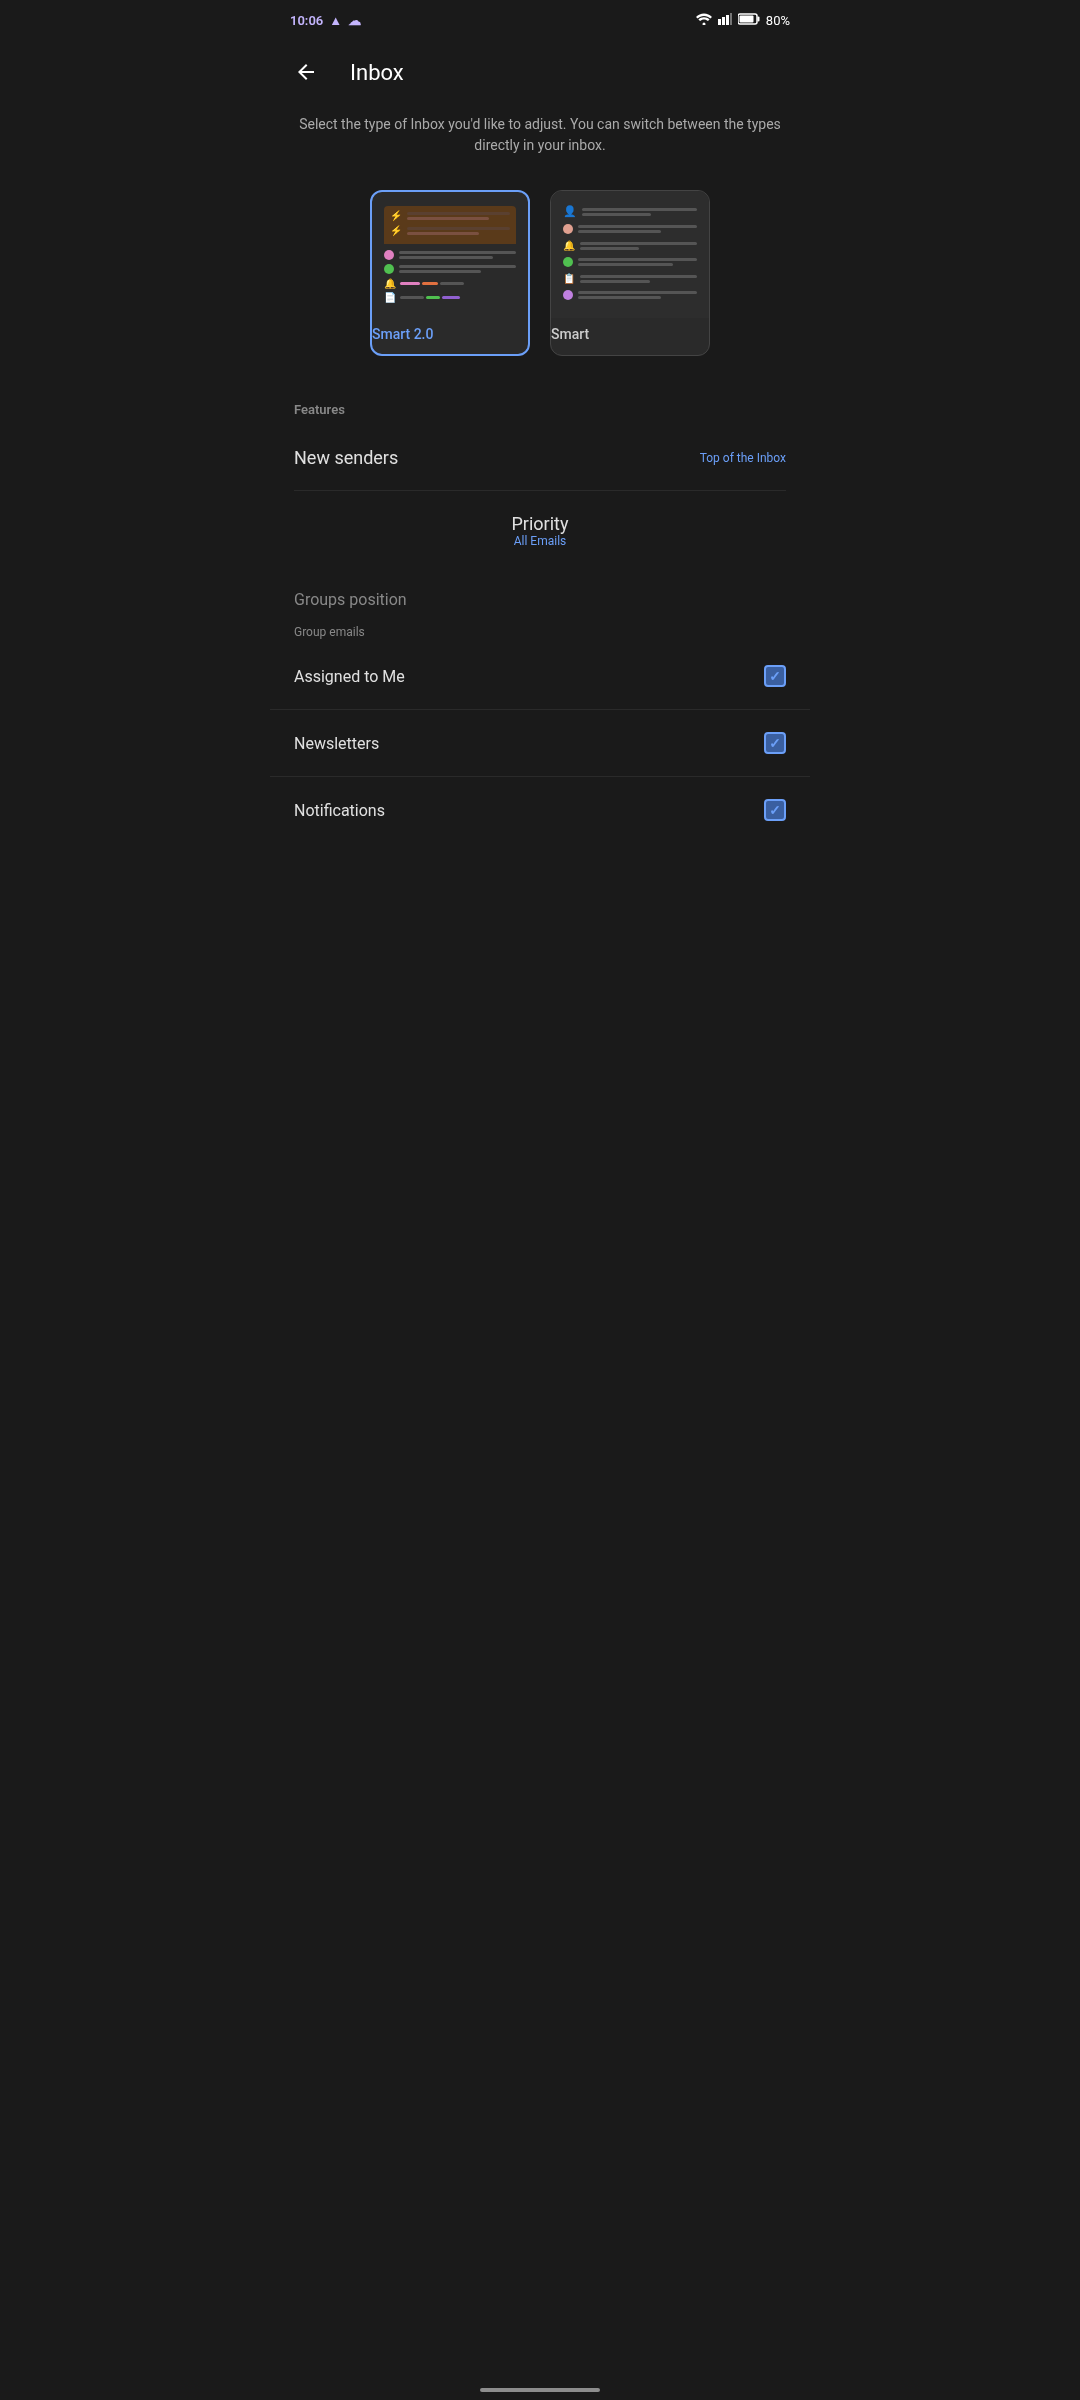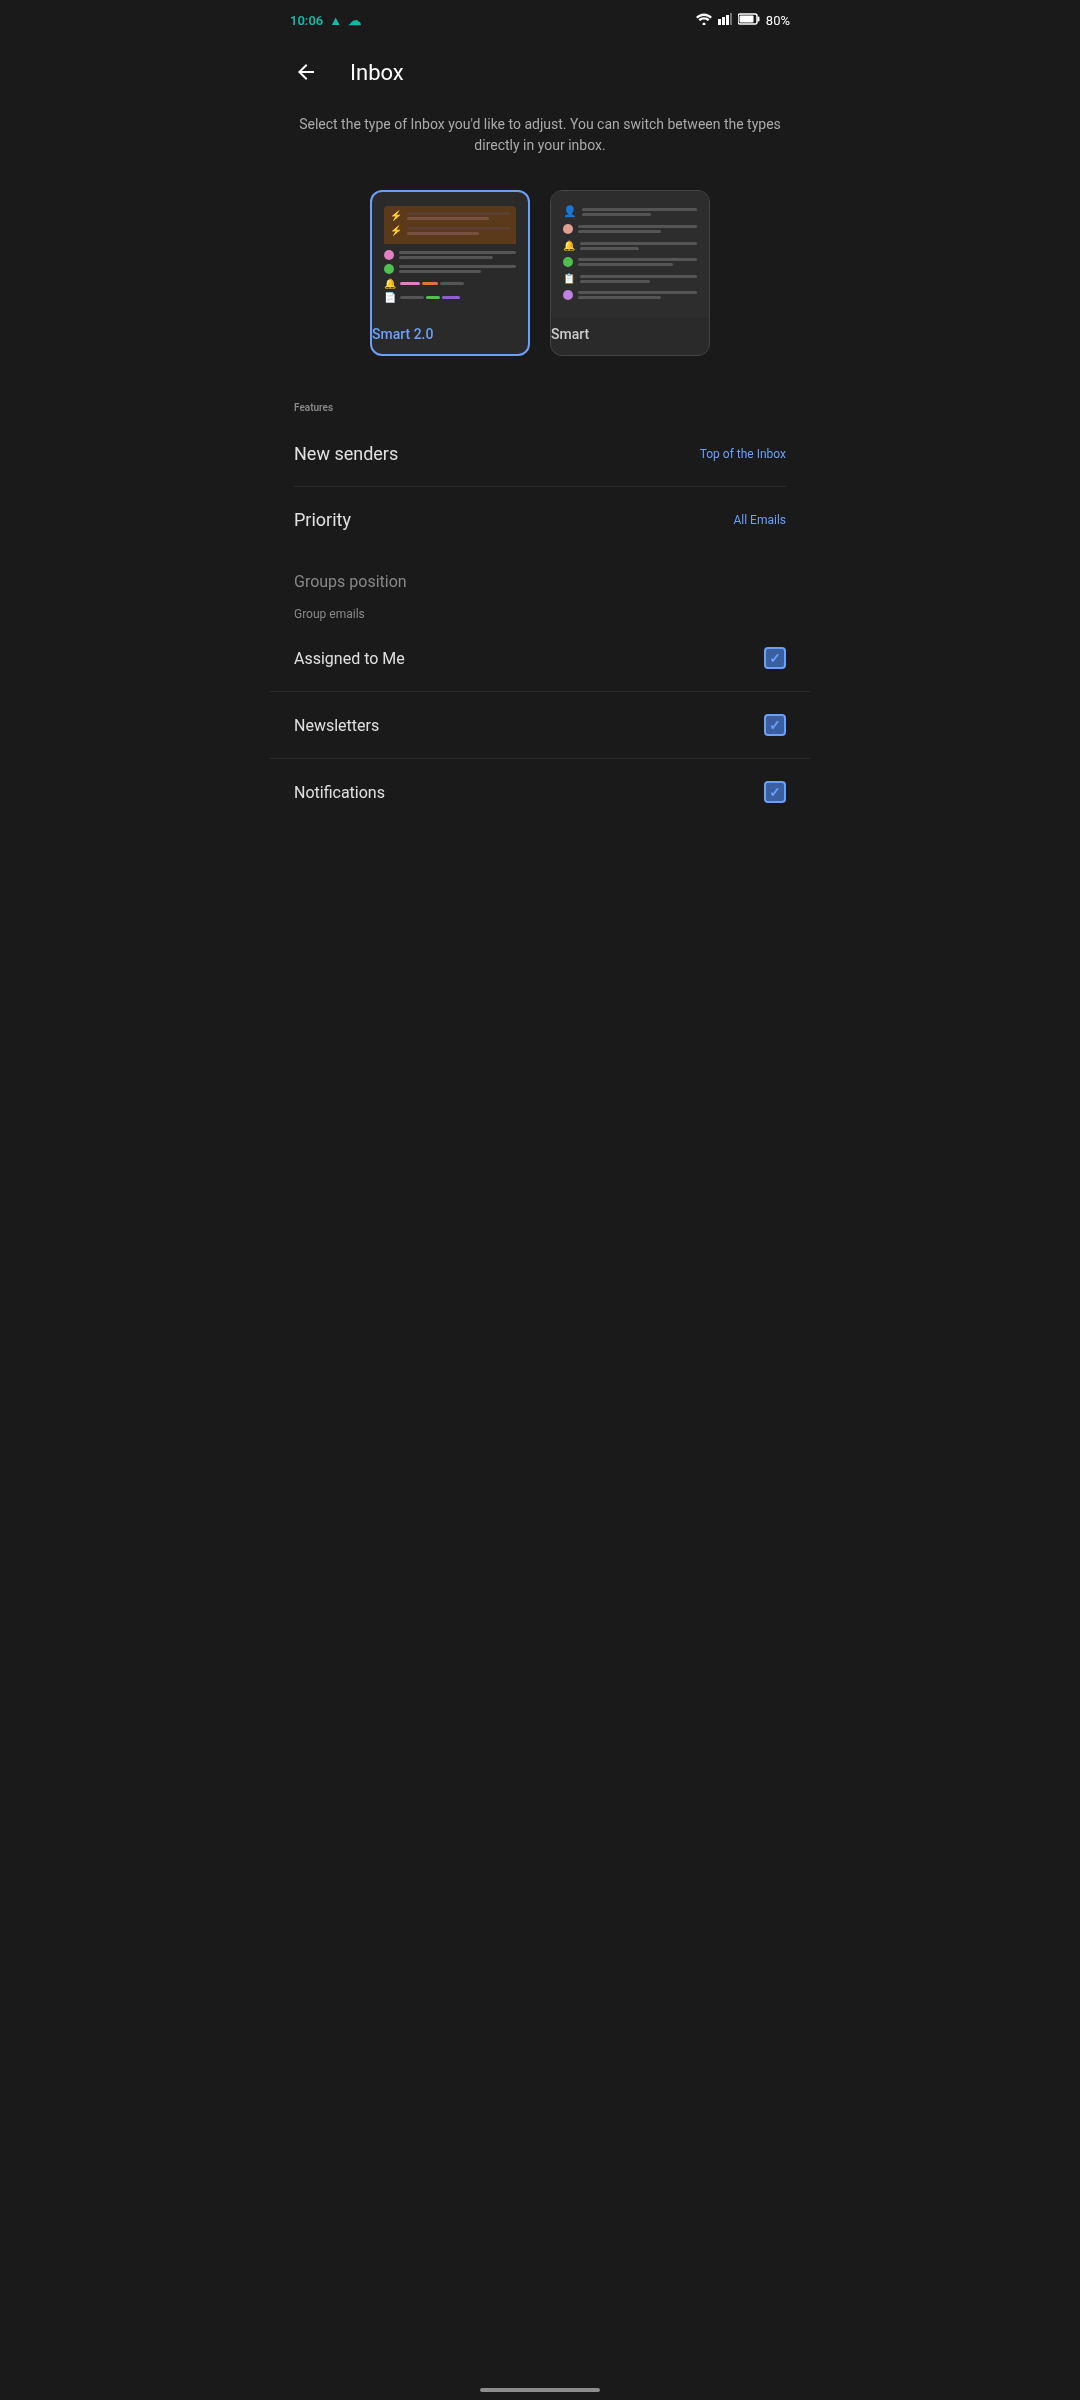--- a/index.html
+++ b/index.html
@@ -27,21 +27,21 @@
       padding: 10px 20px 5px 20px;
       height: 36px;
     }
 
     .status-left {
       display: flex;
       align-items: center;
       gap: 6px;
       font-size: 13px;
       font-weight: 600;
-      color: #14b8a6;
+      color: #c4b5fd;
     }
 
     .status-right {
       display: flex;
       align-items: center;
       gap: 6px;
       font-size: 13px;
       color: #ffffff;
     }
 
@@ -223,38 +223,39 @@
     .person-icon {
       font-size: 11px;
       color: #888;
     }
 
     .features-section {
       padding: 8px 24px 0 24px;
     }
 
     .section-label {
-      font-size: 10px;
+      font-size: 13px;
       font-weight: 600;
       color: #888888;
       padding: 8px 0;
       text-transform: none;
     }
 
     .setting-row {
       display: flex;
       justify-content: space-between;
       align-items: center;
       padding: 22px 0;
       border-bottom: 1px solid #2a2a2a;
       cursor: pointer;
     }
 
     .setting-row:last-child {
       border-bottom: none;
+      flex-direction: column;
     }
 
     .setting-label {
       font-size: 18px;
       color: #e0e0e0;
     }
 
     .setting-value {
       font-size: 12px;
       color: #6b9ff8;

